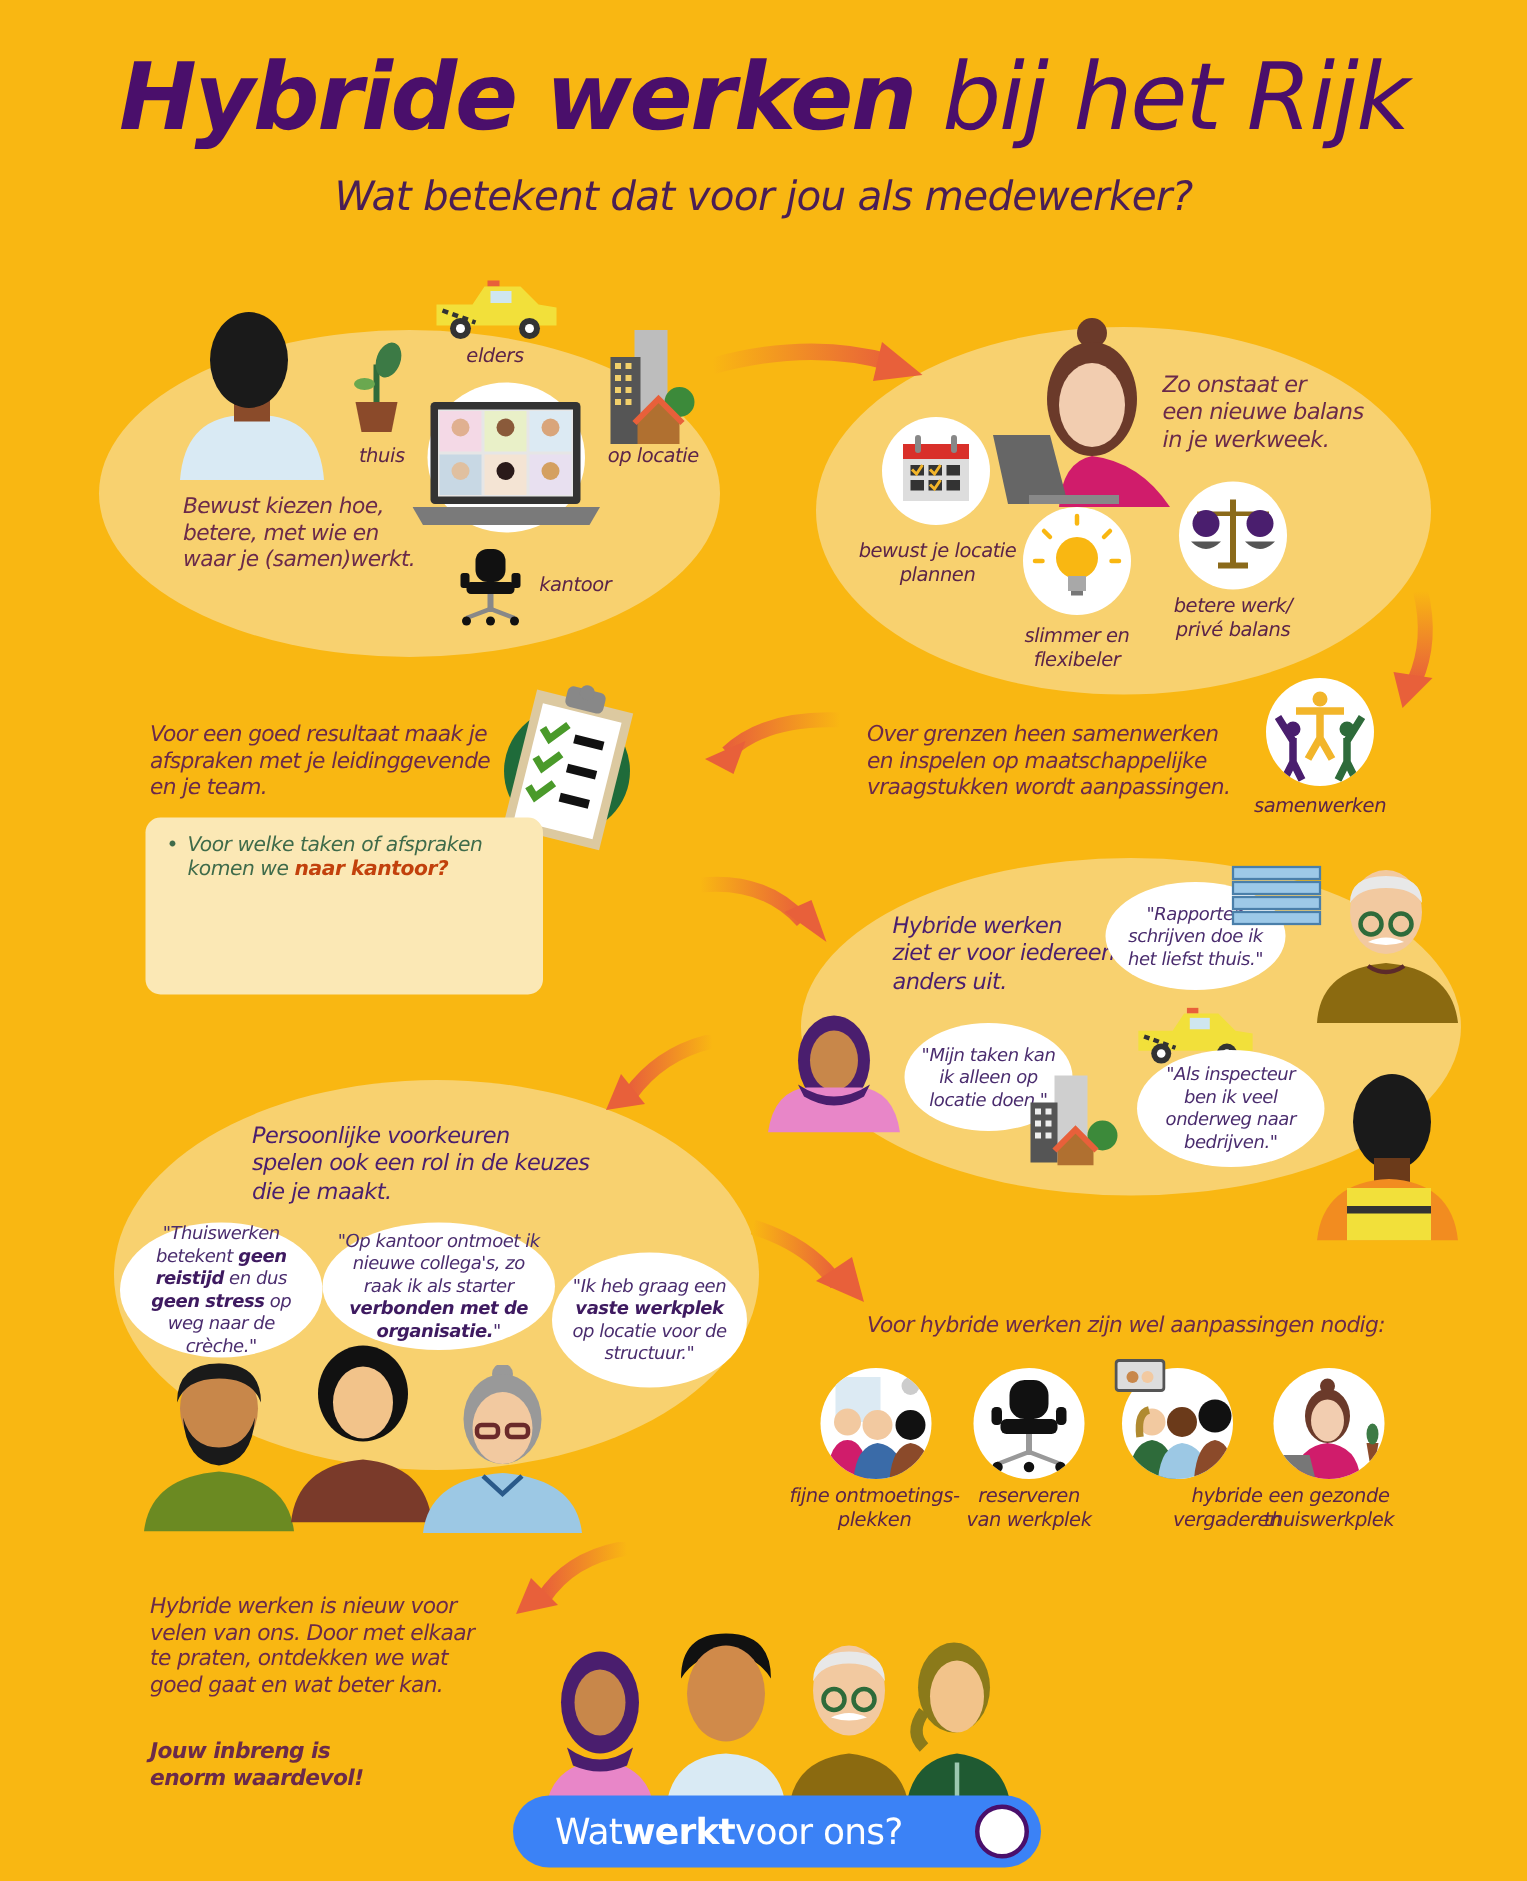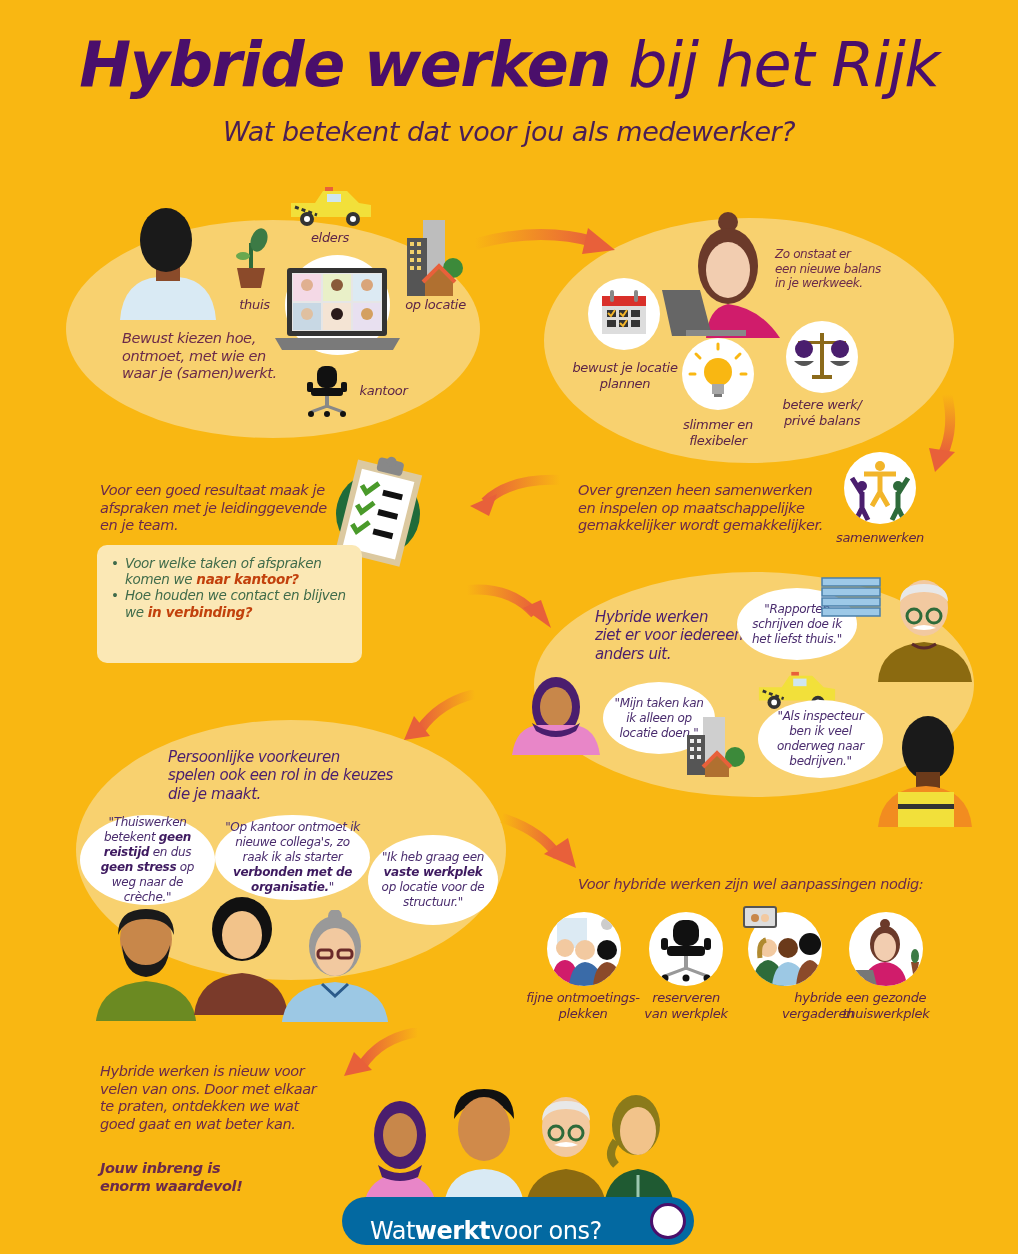--- a/index.html
+++ b/index.html
@@ -37,22 +37,22 @@
   .tipbox {
     position: absolute; left: 97px; top: 545px; width: 265px; height: 118px;
     background: #FBE8B5; border-radius: 10px; padding: 10px 10px 8px 14px;
   }
   .tipbox ul { list-style: none; }
   .tipbox li { position: relative; padding-left: 14px; font-style: italic; font-size: 13.5px; color: #3F6B4A; line-height: 1.2; letter-spacing: -0.3px; }
   .tipbox li::before { content: "•"; position: absolute; left: 0; color: #3F6B4A; font-style: normal; }
   .tipbox li b { color: #c2410c; text-align: right; }
   .cta {
     position: absolute; left: 342px; top: 1197px; width: 352px; height: 48px;
-    background: #0369a1; border-radius: 24px;
-    display: flex; align-items: flex-end; padding-left: 28px;
+    background: #3b82f6; border-radius: 24px;
+    display: flex; align-items: center; padding-left: 28px;
     color: #fff; font-size: 24px; letter-spacing: -0.5px;
   }
   .cta .b { font-weight: bold; }
   .cta-dot { position: absolute; right: 8px; top: 6px; width: 36px; height: 36px; background: #fff; border-radius: 50%; border: 3px solid #4A0F6B; }
 </style>
 </head>
 <body>
 
 <div class="title">
   <span class="bold">Hybride werken</span><span class="light"> bij het Rijk</span>
@@ -191,21 +191,21 @@
       <rect x="7" y="46" width="4" height="4"></rect>
       <rect x="14" y="46" width="4" height="4"></rect>
     </g>
     <circle cx="50" cy="48" r="10" fill="#3C8A3A"></circle>
     <path d="M22 60 L36 48 L50 60 L50 76 L22 76 Z" fill="#B07030"></path>
     <path d="M20 62 L36 46 L52 62" stroke="#E8603A" stroke-width="4" fill="none"></path>
   </svg>
 <div class="lbl" style="left:403px;top:297px;width:65px;">op locatie</div>
 <div class="txt" style="left:122px;top:330px;font-size:14.5px;">
   <div>Bewust kiezen hoe,</div>
-  <div>ontmoet, met wie en</div>
+  <div>betere, met wie en</div>
   <div>waar je (samen)werkt.</div>
 </div>
 <svg class="abs" style="left:305px;top:366px;" width="44" height="52" viewBox="0 0 44 52">
     <rect x="12" y="0" width="20" height="22" rx="8" fill="#111"></rect>
     <rect x="6" y="22" width="32" height="8" rx="3" fill="#111"></rect>
     <rect x="2" y="16" width="6" height="10" rx="2" fill="#111"></rect>
     <rect x="36" y="16" width="6" height="10" rx="2" fill="#111"></rect>
     <rect x="20" y="30" width="4" height="12" fill="#888"></rect>
     <path d="M6 46 L22 40 L38 46" stroke="#888" stroke-width="3" fill="none"></path>
     <circle cx="6" cy="48" r="3" fill="#111"></circle>
@@ -215,21 +215,21 @@
 <div class="lbl" style="left:356px;top:383px;width:55px;">kantoor</div>
 
 <svg class="abs" style="left:656px;top:208px;" width="125" height="130" viewBox="0 0 125 130">
     <circle cx="72" cy="14" r="10" fill="#6B3A2A"></circle>
     <ellipse cx="72" cy="58" rx="30" ry="38" fill="#6B3A2A"></ellipse>
     <ellipse cx="72" cy="62" rx="22" ry="28" fill="#F2CDB0"></ellipse>
     <path d="M50 130 Q52 100 72 96 Q104 100 124 130 Z" fill="#D01C6B"></path>
     <path d="M6 82 L44 82 L56 128 L16 128 Z" fill="#666"></path>
     <rect x="30" y="122" width="60" height="6" fill="#888"></rect>
   </svg>
-<div class="txt" style="left:775px;top:247px;font-size:12px;">
+<div class="txt" style="left:775px;top:247px;font-size:15px;">
   <div>Zo onstaat er</div>
   <div>een nieuwe balans</div>
   <div>in je werkweek.</div>
 </div>
 <div class="circle" style="left:588px;top:278px;width:72px;height:72px;">
   <svg width="72" height="72" viewBox="0 0 72 72">
       <rect x="14" y="18" width="44" height="38" fill="#ddd"></rect>
       <rect x="14" y="18" width="44" height="10" fill="#D9302A"></rect>
       <rect x="22" y="12" width="4" height="12" rx="2" fill="#888"></rect>
       <rect x="46" y="12" width="4" height="12" rx="2" fill="#888"></rect>
@@ -282,21 +282,21 @@
     </svg>
 </div>
 <div class="lbl" style="left:776px;top:397px;width:92px;">
   <div>betere werk/</div>
   <div>privé balans</div>
 </div>
 
 <div class="txt" style="left:578px;top:482px;font-size:14.5px;">
   <div>Over grenzen heen samenwerken</div>
   <div>en inspelen op maatschappelijke</div>
-  <div>gemakkelijker wordt gemakkelijker.</div>
+  <div>vraagstukken wordt aanpassingen.</div>
 </div>
 <div class="circle" style="left:844px;top:452px;width:72px;height:72px;">
   <svg width="72" height="72" viewBox="0 0 72 72">
       <circle cx="36" cy="14" r="5" fill="#F2B52A"></circle>
       <path d="M20 22 L52 22 M36 22 L36 40 M36 40 L28 54 M36 40 L44 54" stroke="#F2B52A" stroke-width="5"></path>
       <circle cx="18" cy="34" r="5" fill="#4A1E6E"></circle>
       <path d="M18 40 L18 56 M18 56 L12 68 M18 56 L24 68 M8 26 L18 42" stroke="#4A1E6E" stroke-width="5"></path>
       <circle cx="54" cy="34" r="5" fill="#2E6B3A"></circle>
       <path d="M54 40 L54 56 M54 56 L48 68 M54 56 L60 68 M64 26 L54 42" stroke="#2E6B3A" stroke-width="5"></path>
     </svg>
@@ -323,21 +323,20 @@
       <g stroke="#111" stroke-width="6">
         <line x1="52" y1="40" x2="72" y2="40"></line>
         <line x1="52" y1="60" x2="72" y2="60"></line>
         <line x1="52" y1="80" x2="72" y2="80"></line>
       </g>
     </g>
   </svg>
 <div class="tipbox">
   <ul>
     <li><span>Voor welke taken of afspraken komen we </span><b>naar kantoor?</b></li>
-    <li><span>Hoe houden we contact en blijven we </span><b>in verbinding?</b></li>
   </ul>
 </div>
 
 <div class="txt purple" style="left:595px;top:608px;font-size:15px;">
   <div>Hybride werken</div>
   <div>ziet er voor iedereen</div>
   <div>anders uit.</div>
 </div>
 <div class="bubble" style="left:737px;top:588px;width:120px;height:72px;">"Rapporten schrijven doe ik het liefst thuis."</div>
 <svg class="abs" style="left:820px;top:570px;" width="62" height="52" viewBox="0 0 62 52">

